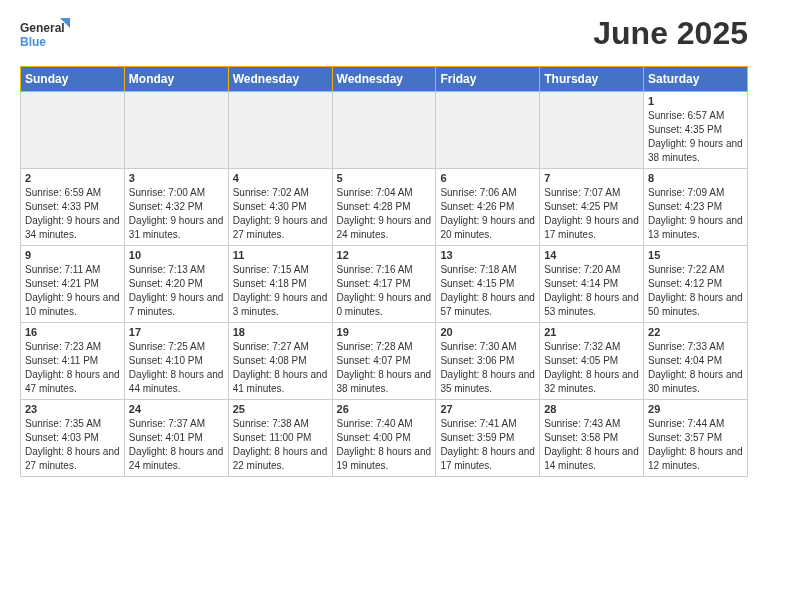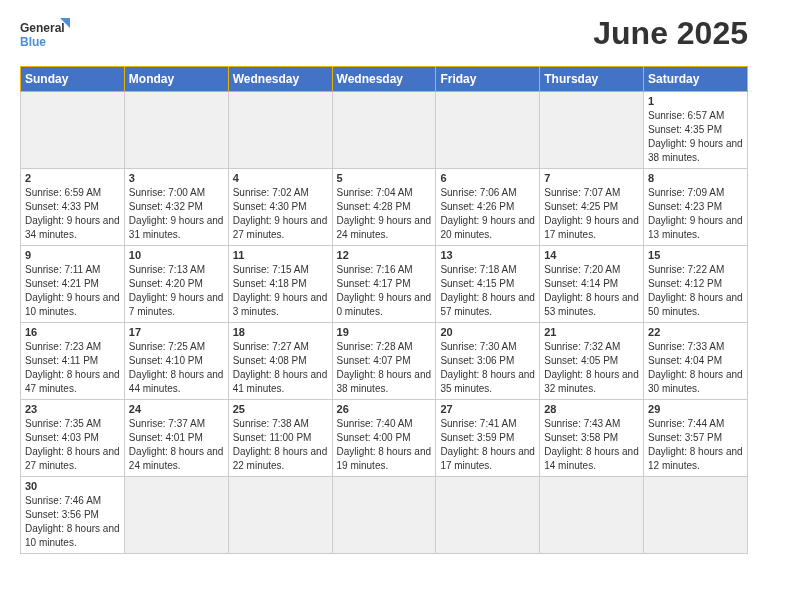--- a/index.html
+++ b/index.html
@@ -321,30 +321,15 @@
 and 14 minutes.</div>
           </td>
           <td>
             <span class="day-num">29</span>
             <div class="day-info">Sunrise: 7:44 AM
 Sunset: 3:57 PM
 Daylight: 8 hours
 and 12 minutes.</div>
           </td>
         </tr>
-        <tr>
-          <td>
-            <span class="day-num">30</span>
-            <div class="day-info">Sunrise: 7:46 AM
-Sunset: 3:56 PM
-Daylight: 8 hours
-and 10 minutes.</div>
-          </td>
-          <td class="empty"></td>
-          <td class="empty"></td>
-          <td class="empty"></td>
-          <td class="empty"></td>
-          <td class="empty"></td>
-          <td class="empty"></td>
-        </tr>
       </tbody>
   </table>
 </div>
 
 </body></html>

